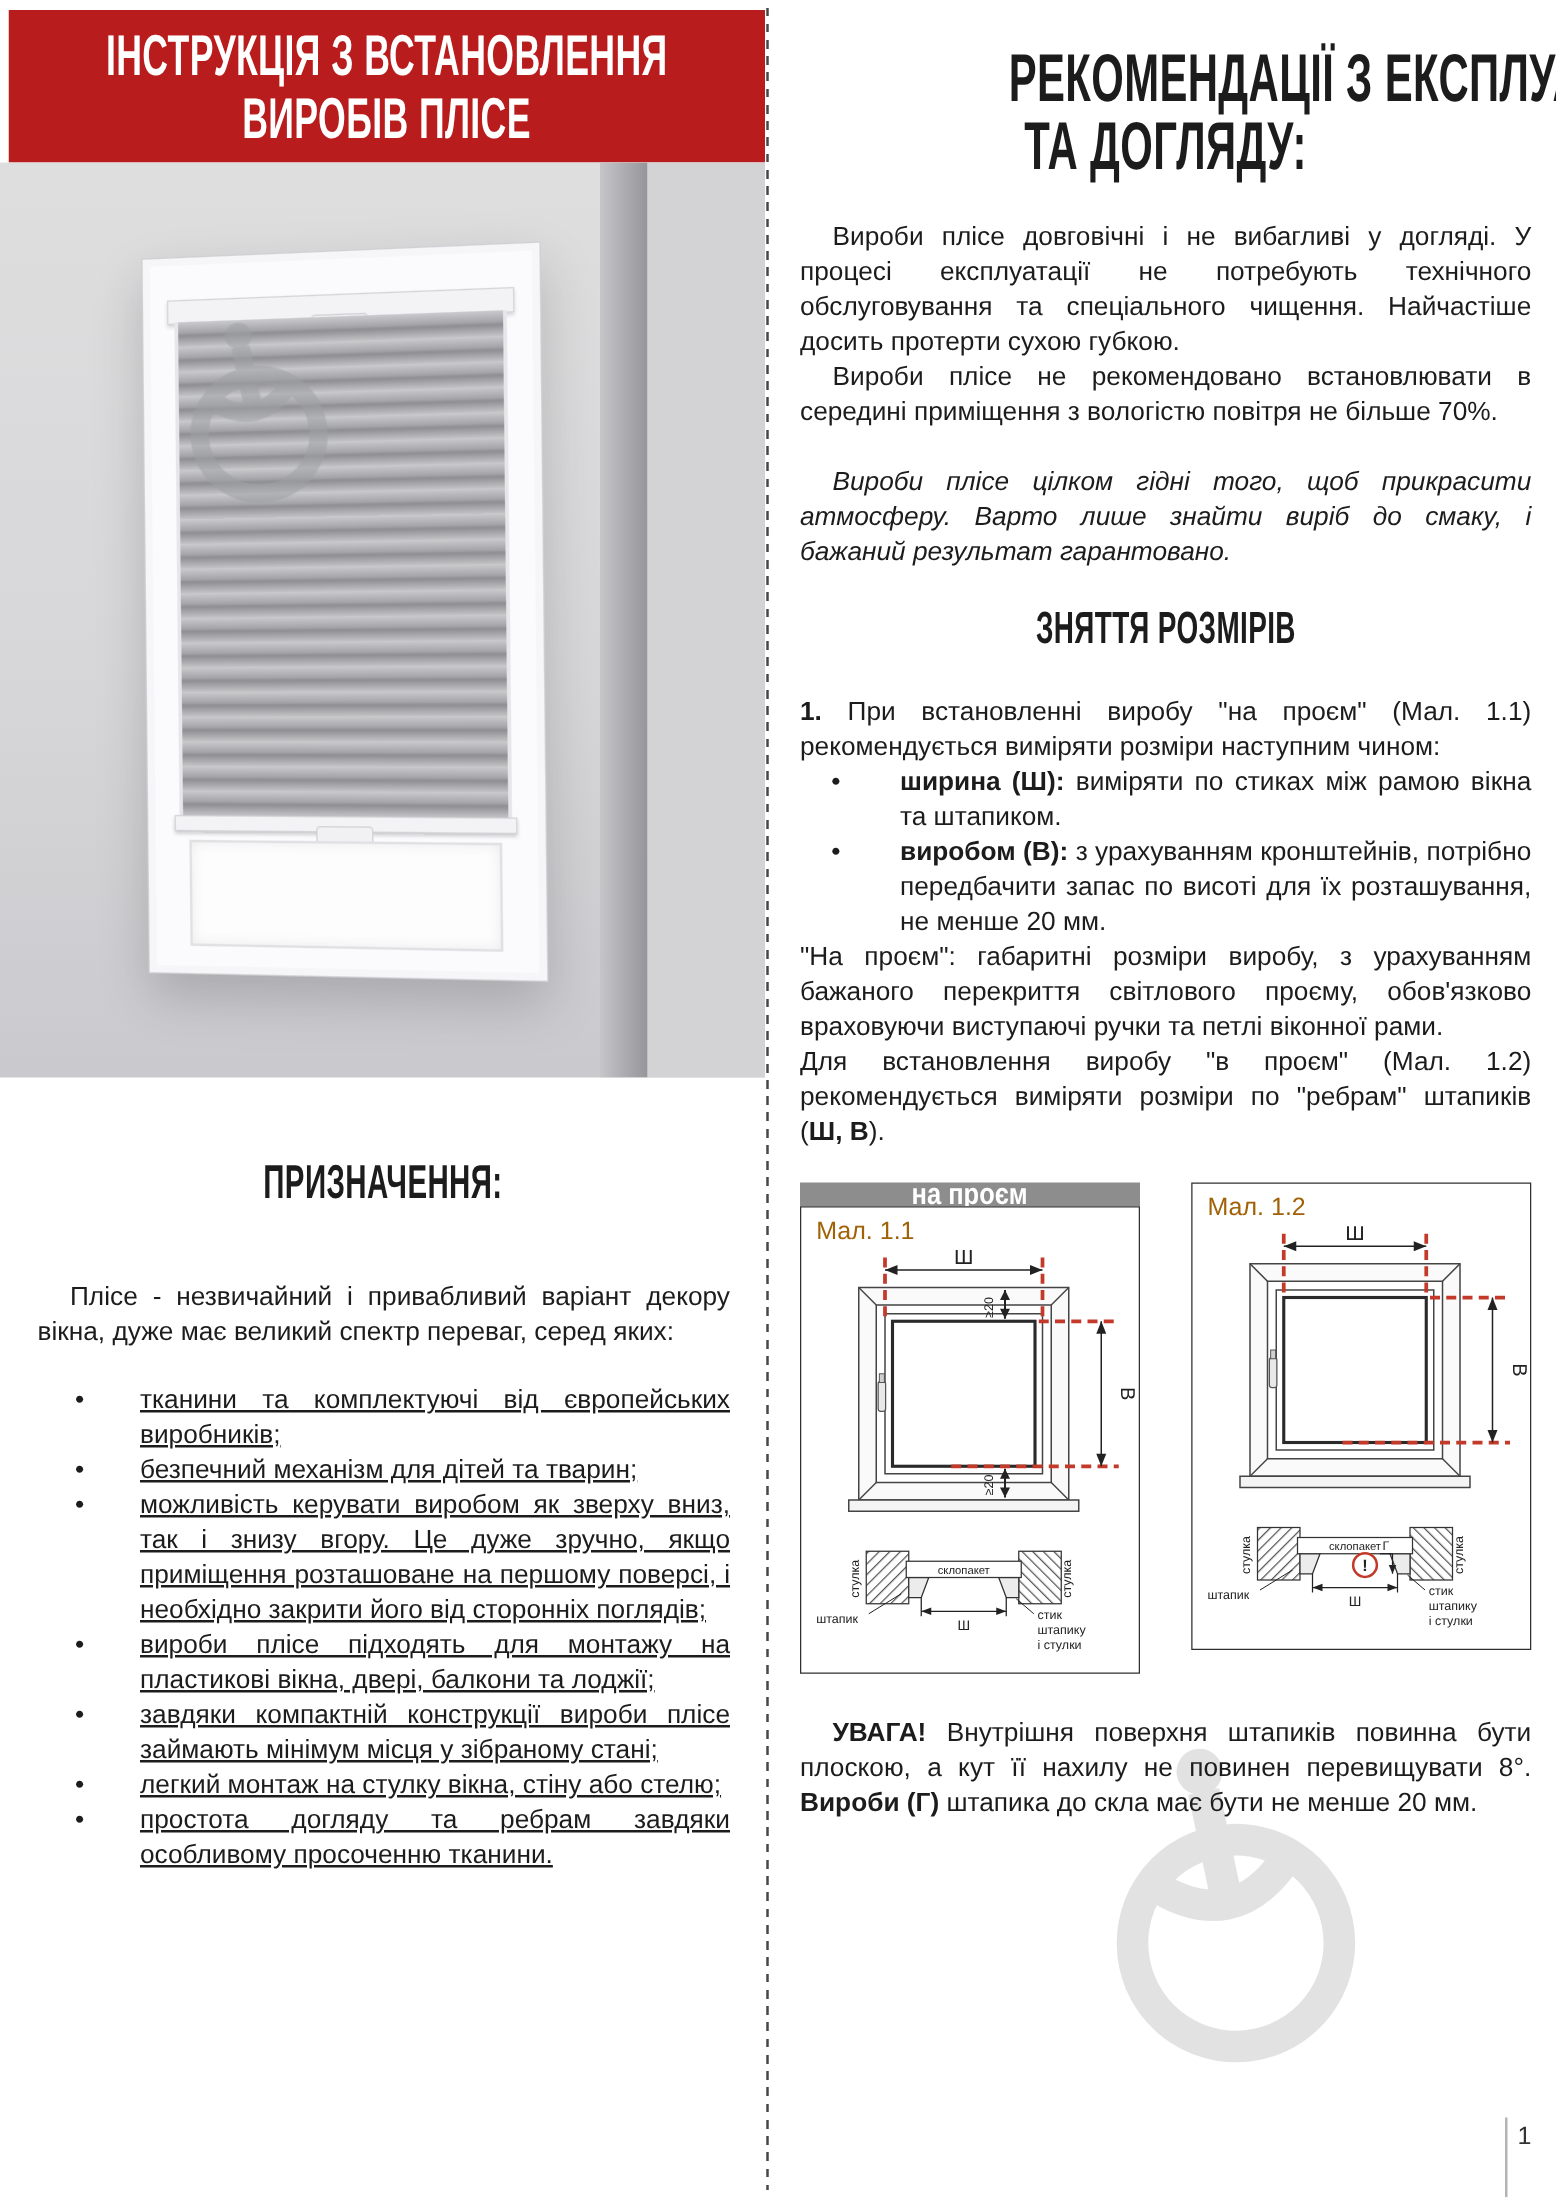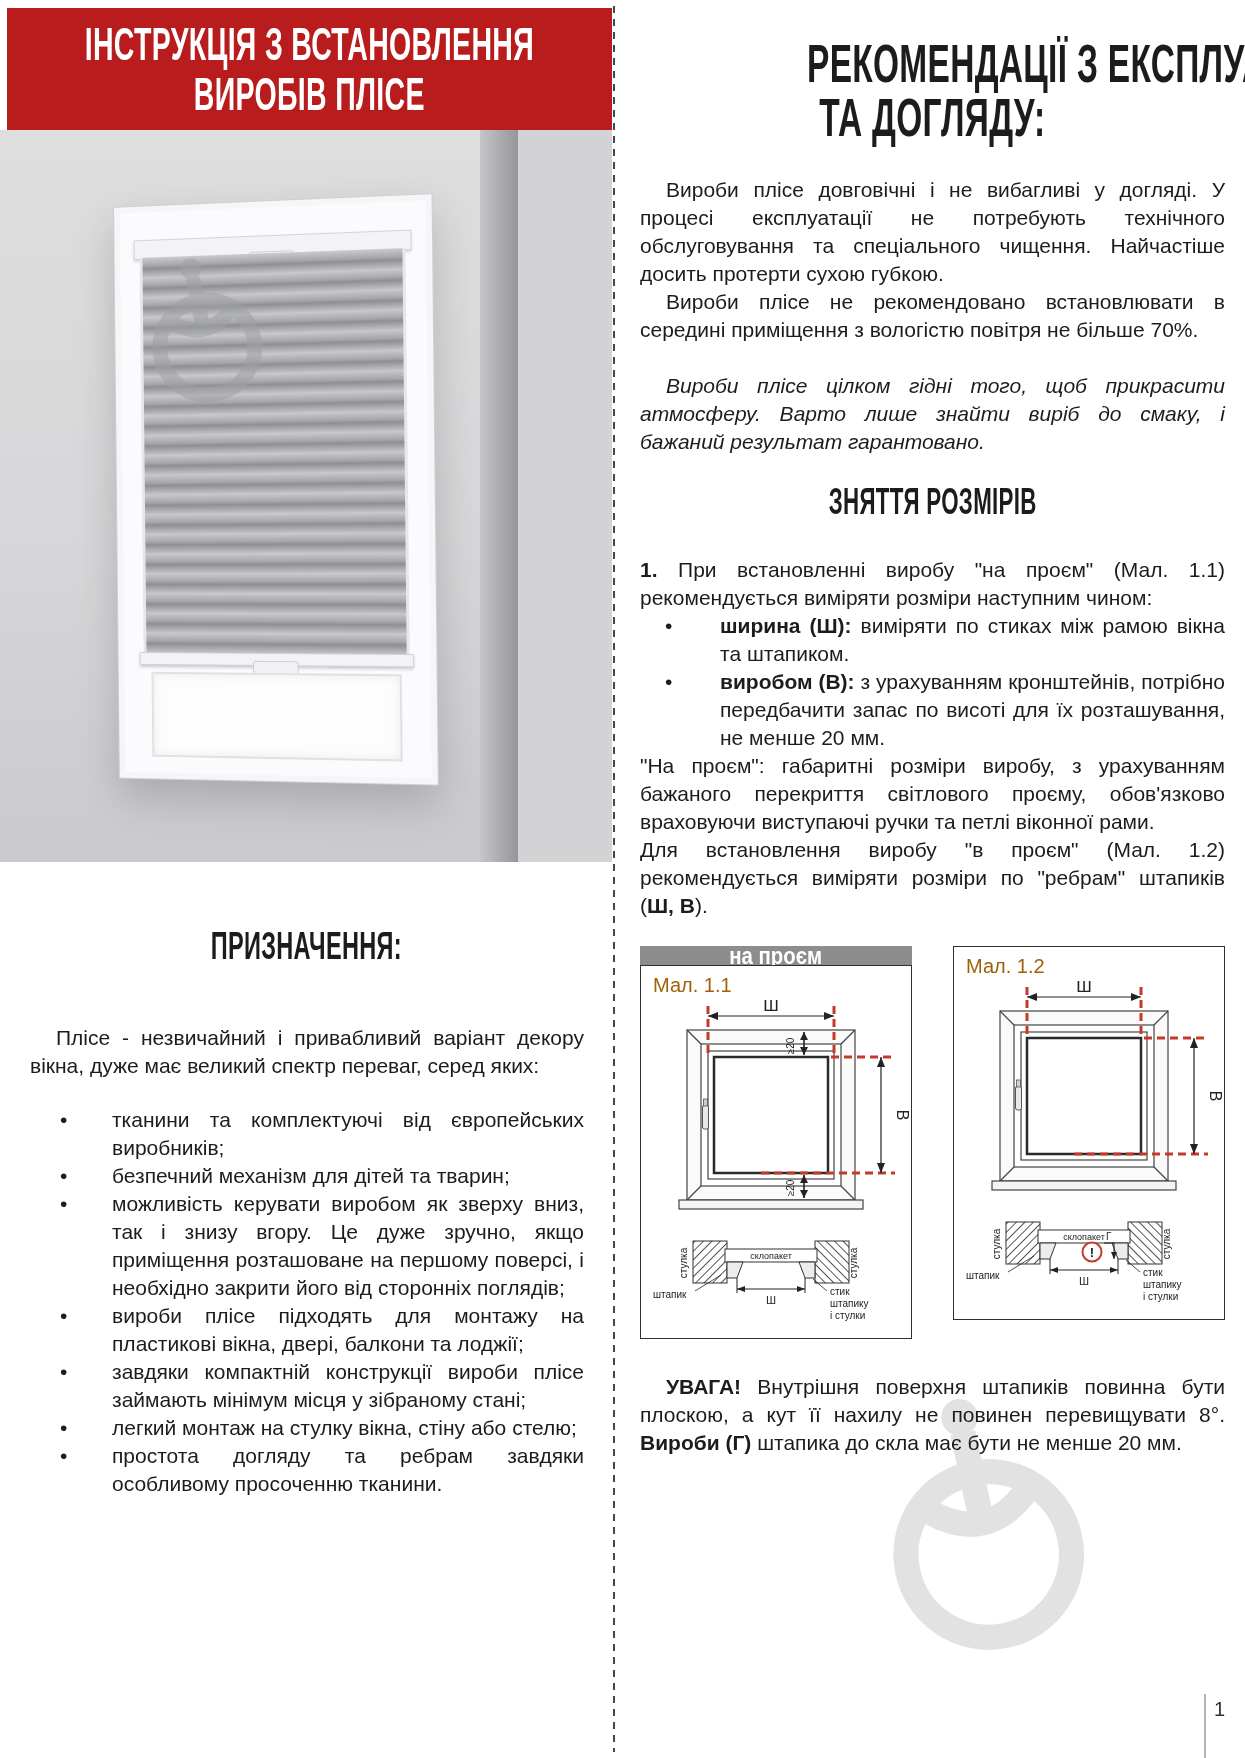--- a/index.html
+++ b/index.html
@@ -20,21 +20,21 @@
            background:repeating-linear-gradient(180deg,#474747 0 7px,transparent 7px 13px);}
 
   
   .header-box{margin:8px 0 0 7px;width:605px;height:122px;background:#b91c1c;
               display:flex;flex-direction:column;justify-content:center;align-items:center;}
   .header-box .line{font-size:46px;line-height:50px;font-weight:bold;color:#fff;text-align:center;}
   .purpose-title{margin-top:58px;font-size:38px;line-height:52px;}
   .left-text{padding:0 28px 0 30px;}
   .left-text .intro{margin-top:52px;}
   ul.plain{list-style:none;margin:26px 0 0 0;padding:0;}
-  ul.plain li{position:relative;padding-left:82px;font-size:21px;line-height:28px;text-align:justify;}
+  ul.plain li{position:relative;padding-left:82px;font-size:21px;line-height:28px;text-align:justify;text-decoration:underline;}
   ul.plain li::before{content:"•";position:absolute;left:30px;top:0;font-size:21px;}
 
   
   .photo{position:relative;margin-top:0;width:612px;height:732px;
          background:linear-gradient(180deg,#dededf 0%,#d7d7d9 55%,#cacace 100%);overflow:hidden;}
   .right-reveal{position:absolute;left:480px;top:0;width:38px;height:100%;
                 background:linear-gradient(90deg,#c6c6c9,#95959a);}
   .right-outer{position:absolute;left:518px;top:0;right:0;height:100%;background:#d3d3d6;}
   .window{position:absolute;left:112px;top:70px;width:320px;height:580px;background:#fbfbfd;
           border:1px solid #cfcfd3;box-shadow:0 18px 40px rgba(0,0,0,0.18), inset 0 0 0 6px #f6f6f8;

